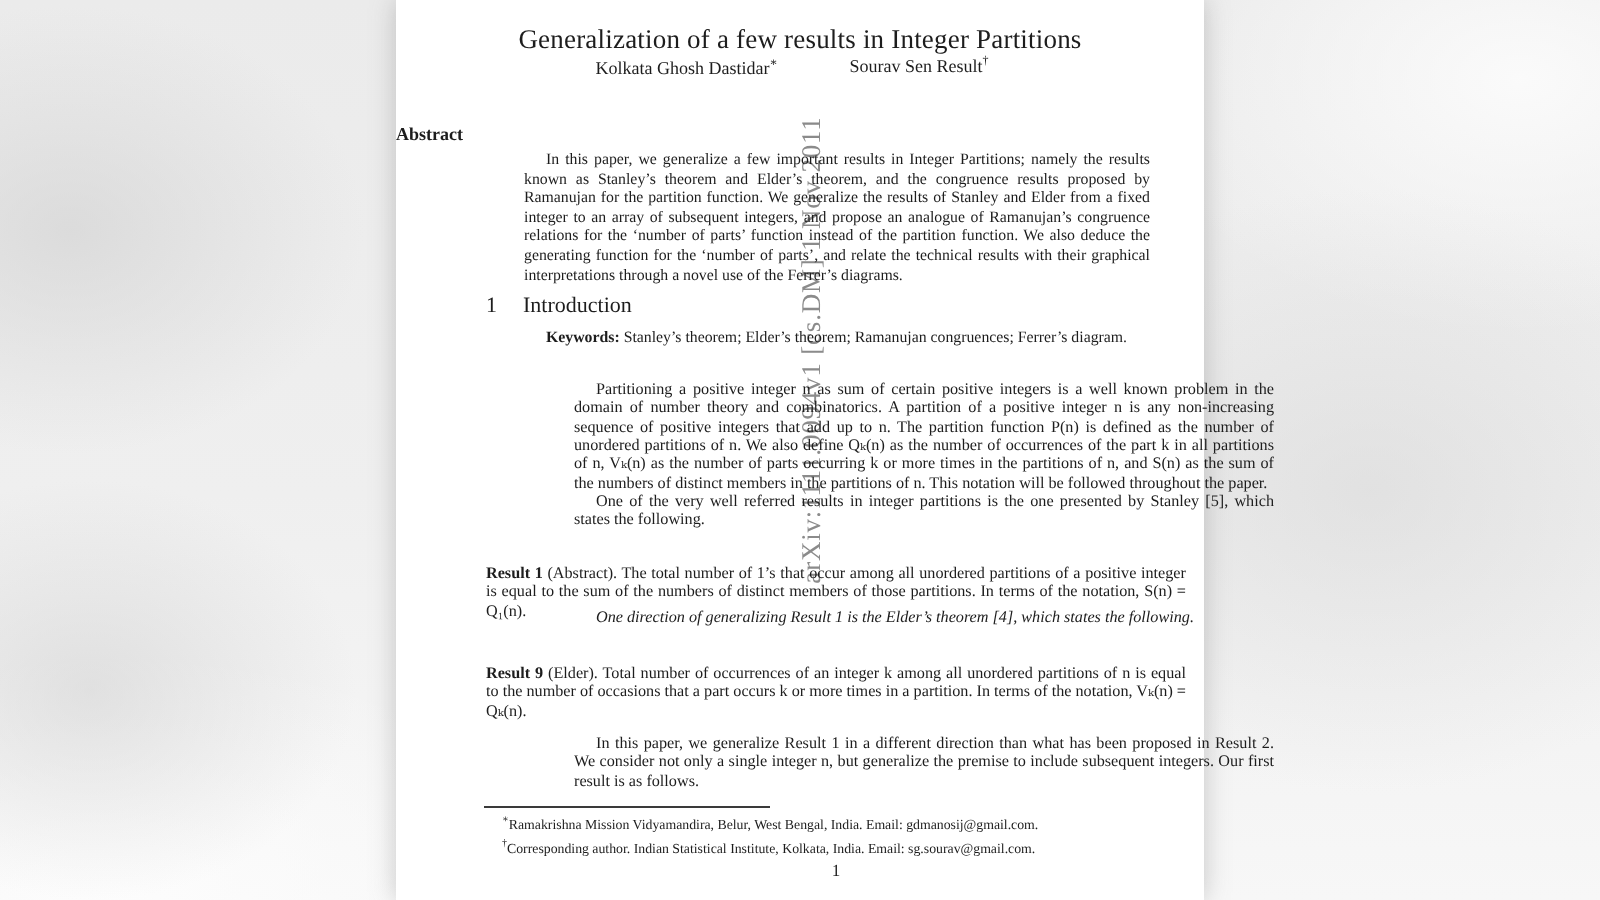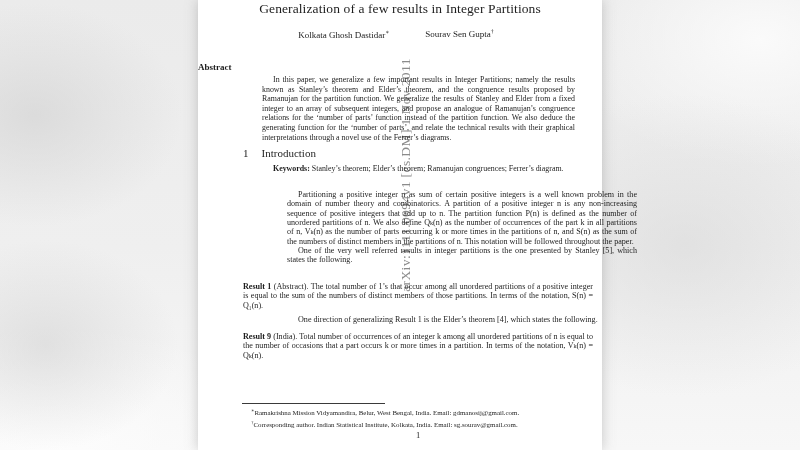--- a/index.html
+++ b/index.html
@@ -30,21 +30,21 @@
     position: absolute; left: 58px; top: 167px;
     width: 300px; height: 16px;
     transform: rotate(-90deg);
     text-align: center;
     font-size: 13.5px;
     letter-spacing: 0.4px;
     color: #8b8b8b;
     white-space: nowrap;
   }
   .title {
-    position: absolute; top: 1px; left: 0; right: 0;
+    position: absolute; top: 12px; left: 0; right: 0;
     margin: 0; text-align: center;
     font-size: 13.5px; font-weight: normal;
     letter-spacing: 0.1px;
   }
   .authors {
     position: absolute; top: 28px; left: 0; right: 8px;
     display: flex; justify-content: center; gap: 36px;
     font-size: 9px;
   }
   .authors sup { font-size: 6px; }
@@ -70,21 +70,21 @@
   .body-par {
     position: absolute; left: 45px; width: 350px;
     margin: 0;
     font-size: 8.1px; line-height: 9.35px;
     text-align: justify;
   }
   .indent { text-indent: 11px; margin-left: 44px; }
   .pos-p1 { top: 190px; }
   .pos-p2 { top: 246px; }
   .pos-r1 { top: 282px; }
-  .pos-p3 { top: 315px; }
+  .pos-p3 { top: 304px; font-style: italic; }
   .pos-r2 { top: 332px; }
   .pos-p4 { top: 367px; }
   .result-body { }
   .footnote-rule {
     position: absolute; top: 403px; left: 44px; width: 143px;
     border-top: 1px solid #3a3a3a;
   }
   .footnotes {
     position: absolute; top: 406px; left: 45px; width: 350px;
     font-size: 6.9px; line-height: 9.2px;
@@ -102,40 +102,41 @@
 <div class="backdrop"></div>
 
 <div class="page">
 
   <div class="arxiv-stamp">arXiv:1111.0094v1  [cs.DM]  1 Nov 2011</div>
 
   <h1 class="title">Generalization of a few results in Integer Partitions</h1>
 
   <div class="authors">
     <span class="author"><span>Kolkata Ghosh Dastidar</span><sup>∗</sup></span>
-    <span class="author"><span>Sourav Sen Gupta</span><sup>†</sup></span>
+    <span class="author"><span>Sourav Sen Result</span><sup>†</sup></span>
   </div>
 
   <div class="abs-head">Abstract</div>
   <p class="abs-body">In this paper, we generalize a few important results in Integer Partitions; namely the results known as Stanley’s theorem and Elder’s theorem, and the congruence results proposed by Ramanujan for the partition function. We generalize the results of Stanley and Elder from a fixed integer to an array of subsequent integers, and propose an analogue of Ramanujan’s congruence relations for the ‘number of parts’ function instead of the partition function. We also deduce the generating function for the ‘number of parts’, and relate the technical results with their graphical interpretations through a novel use of the Ferrer’s diagrams.</p>
 
   <p class="keywords"><b>Keywords:</b> <span>Stanley’s theorem; Elder’s theorem; Ramanujan congruences; Ferrer’s diagram.</span></p>
 
   <h2 class="section-head"><span class="secnum">1</span><span>Introduction</span></h2>
 
   <p class="body-par indent pos-p1">Partitioning a positive integer n as sum of certain positive integers is a well known problem in the domain of number theory and combinatorics. A partition of a positive integer n is any non-increasing sequence of positive integers that add up to n. The partition function P(n) is defined as the number of unordered partitions of n. We also define Qₖ(n) as the number of occurrences of the part k in all partitions of n, Vₖ(n) as the number of parts occurring k or more times in the partitions of n, and S(n) as the sum of the numbers of distinct members in the partitions of n. This notation will be followed throughout the paper.</p>
 
   <p class="body-par indent pos-p2">One of the very well referred results in integer partitions is the one presented by Stanley [5], which states the following.</p>
 
   <p class="body-par pos-r1"><b>Result 1</b> <span>(Abstract).</span> <span class="result-body">The total number of 1’s that occur among all unordered partitions of a positive integer is equal to the sum of the numbers of distinct members of those partitions. In terms of the notation, S(n) = Q₁(n).</span></p>
 
   <p class="body-par indent pos-p3">One direction of generalizing Result 1 is the Elder’s theorem [4], which states the following.</p>
 
-  <p class="body-par pos-r2"><b>Result 9</b> <span>(India).</span> <span class="result-body">Total number of occurrences of an integer k among all unordered partitions of n is equal to the number of occasions that a part occurs k or more times in a partition. In terms of the notation, Vₖ(n) = Qₖ(n).</span></p>
+  <p class="body-par pos-r2"><b>Result 9</b> <span>(Elder).</span> <span class="result-body">Total number of occurrences of an integer k among all unordered partitions of n is equal to the number of occasions that a part occurs k or more times in a partition. In terms of the notation, Vₖ(n) = Qₖ(n).</span></p>
 
+  <p class="body-par indent pos-p4">In this paper, we generalize Result 1 in a different direction than what has been proposed in Result 2. We consider not only a single integer n, but generalize the premise to include subsequent integers. Our first result is as follows.</p>
 
   <div class="footnote-rule"></div>
 
   <div class="footnotes">
     <div class="fn"><sup>∗</sup><span>Ramakrishna Mission Vidyamandira, Belur, West Bengal, India. Email: gdmanosij@gmail.com.</span></div>
     <div class="fn"><sup>†</sup><span>Corresponding author. Indian Statistical Institute, Kolkata, India. Email: sg.sourav@gmail.com.</span></div>
   </div>
 
   <div class="pageno">1</div>
 

